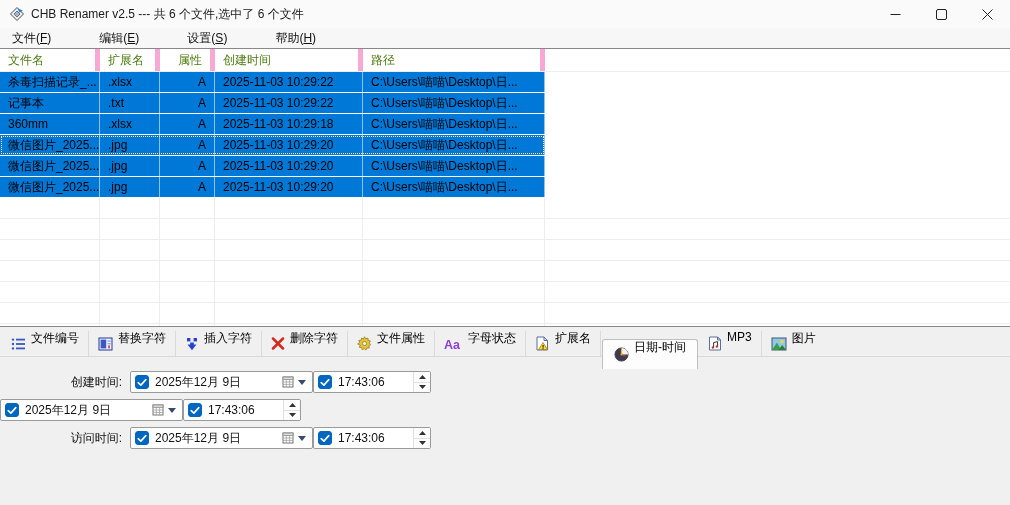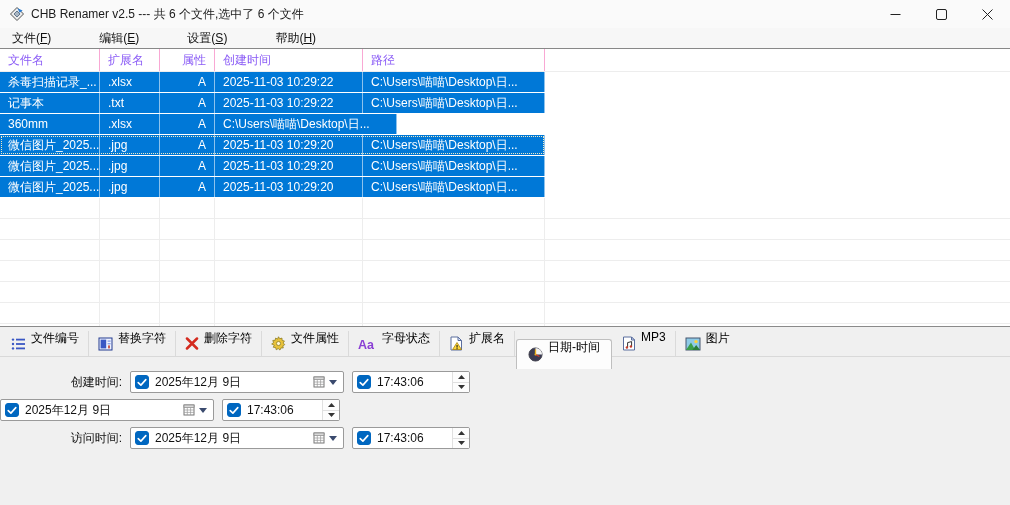--- a/index.html
+++ b/index.html
@@ -16,45 +16,45 @@
   .wc svg { display:block; }
 
   
   .menubar { height:20px; background:#f7f7f7; display:flex; align-items:center; padding-left:4px; flex:0 0 auto;gap:32px; }
   .menu-item { padding:2px 8px; white-space:nowrap; }
   .menu-item u { text-decoration:underline; }
 
   
   .listview { height:279px; background:#fff; border-top:1px solid #888; border-bottom:1px solid #8a8a8a; overflow:hidden; flex:0 0 auto; }
   .lheader { display:flex; height:23px; align-items:center; background:#fff; border-bottom:1px solid #ededed; }
-  .hcell { height:100%; display:flex; align-items:center; padding:0 8px; border-right:1px solid #f9a8d4; color:#8b5cf6; white-space:nowrap; overflow:hidden; flex:0 0 auto; }
+  .hcell { height:100%; display:flex; align-items:center; padding:0 8px; border-right:5px solid #f9a8d4; color:#4d7c0f; white-space:nowrap; overflow:hidden; flex:0 0 auto; }
   .hcell.r { justify-content:flex-end; }
   .trow { display:flex; height:21px; border-bottom:1px solid #ededed; }
   .grp { display:flex; flex:0 0 auto; }
   .cell { height:100%; display:flex; align-items:center; padding:0 8px; border-right:1px solid #ededed; white-space:nowrap; overflow:hidden; flex:0 0 auto; }
   .cell.r { justify-content:flex-end; }
   .fill { flex:1 1 auto; }
-  .trow.sel .grp .cell { background:#0078d7; color:#ffffff; border-right:1px solid rgba(255,255,255,.55); }
+  .trow.sel .grp .cell { background:#0078d7; color:#000000; border-right:1px solid rgba(255,255,255,.55); }
   .trow.sel { border-bottom:1px solid #fff; }
   .trow.foc .grp { outline:1px dotted #f3e9bd; outline-offset:-2px; }
 
   
   .tabstrip { height:30px; background:#f0f0f0; display:flex; align-items:flex-end; padding-left:2px; border-bottom:1px solid #d9d9d9; flex:0 0 auto; }
   .tab { height:25px; display:flex; gap:5px; padding:0 9px; border-right:1px solid #dadada; white-space:nowrap; color:#000; }
   .tab:last-child { border-right:none; }
   .tab.active { height:30px; background:#fdfdfd; border:1px solid #bfbfbf; border-bottom:none; border-radius:3px 3px 0 0; margin:0 1px; position:relative; top:13px; padding:0 11px; }
   .ticon { display:inline-flex; align-items:center; }
   .tlabel { position:relative; top:-1px; }
 
   
   .panel { flex:1 1 auto; background:#f0f0f0; padding-top:14px; }
   .prow { display:flex; align-items:center; margin-bottom:6px; }
   .plabel { width:130px; text-align:right; padding-right:8px; flex:0 0 auto; }
   .field { background:#fff; border:1px solid #9a9a9a; border-radius:2px; height:22px; display:flex; align-items:center; padding:0 4px; }
-  .datefield { width:214px; margin-right:8px; }
+  .datefield { width:183px; }
   .timefield { width:118px; padding-right:0; }
   .cb { width:14px; height:14px; background:#0067c0; border:1px solid #0067c0; border-radius:3px; display:inline-flex; align-items:center; justify-content:center; margin-right:6px; flex:0 0 auto; }
   .ftext { flex:1 1 auto; white-space:nowrap; overflow:hidden; }
   .calic { display:inline-flex; margin-right:2px; }
   .caret { display:inline-flex; padding:2px; }
   .spin { margin-left:auto; width:17px; height:100%; display:flex; flex-direction:column; border-left:1px solid #e0e0e0; flex:0 0 auto; }
   .sbtn { flex:1; display:flex; align-items:center; justify-content:center; background:#fdfdfd; }
   .sbtn.up { border-bottom:1px solid #e0e0e0; border-radius:0 1px 0 0; }
   .btnrow { display:flex; gap:13px; padding-left:385px; margin-top:16px; }
   button { font-family:"Liberation Sans", sans-serif; font-size:12px; height:23px; padding:0 13px; background:#fdfdfd; border:1px solid #d0d0d0; border-radius:4px; color:#000; }
@@ -127,20 +127,21 @@
             <div class="cell" style="width: 148px;">2025-11-03 10:29:22</div>
             <div class="cell" style="width: 182px;">C:\Users\喵喵\Desktop\日...</div>
           </div>
           <div class="fill"></div>
         </div>
         <div class="trow sel">
           <div class="grp">
             <div class="cell" style="width: 100px;">360mm</div>
             <div class="cell" style="width: 60px;">.xlsx</div>
             <div class="cell r" style="width: 55px;">A</div>
+            <div class="cell" style="width: 148px;">2025-11-03 10:29:18</div>
             <div class="cell" style="width: 182px;">C:\Users\喵喵\Desktop\日...</div>
           </div>
           <div class="fill"></div>
         </div>
         <div class="trow sel foc">
           <div class="grp">
             <div class="cell" style="width: 100px;">微信图片_2025...</div>
             <div class="cell" style="width: 60px;">.jpg</div>
             <div class="cell r" style="width: 55px;">A</div>
             <div class="cell" style="width: 148px;">2025-11-03 10:29:20</div>
@@ -264,20 +265,32 @@
             <rect x="2.6" y="2.6" width="5.6" height="8.8" fill="#3a57c4"></rect>
             <rect x="9.6" y="3.4" width="3" height="1.4" fill="#8fa3e8"></rect>
             <rect x="9.6" y="6" width="3" height="1.4" fill="#8fa3e8"></rect>
             <rect x="10.2" y="8.4" width="1.6" height="3" fill="#c43a2a"></rect>
           </svg>
         </span>
         <span class="tlabel">替换字符</span>
       </div>
       <div class="tab">
         <span class="ticon">
+          <svg width="14" height="14" viewBox="0 0 14 14">
+            <g fill="#2a3fd4">
+              <rect x="2" y="1" width="3.4" height="3.4"></rect>
+              <rect x="8.6" y="1" width="3.4" height="3.4"></rect>
+              <path d="M7 13.2 L2.6 7.6 H5.2 V5.4 H8.8 V7.6 H11.4 Z"></path>
+            </g>
+          </svg>
+        </span>
+        <span class="tlabel">插入字符</span>
+      </div>
+      <div class="tab">
+        <span class="ticon">
           <svg width="14" height="13" viewBox="0 0 14 13">
             <path d="M2 1.5 L12 11.5 M12 1.5 L2 11.5" stroke="#d42a1e" stroke-width="2.5" stroke-linecap="round"></path>
           </svg>
         </span>
         <span class="tlabel">删除字符</span>
       </div>
       <div class="tab">
         <span class="ticon">
           <svg width="15" height="15" viewBox="0 0 16 16">
             <path fill="#e8c23a" stroke="#8a7a1f" stroke-width=".8" d="M8 .8l1.3 2.1 2.4-.7.2 2.5 2.4.6-1.3 2.1 1.7 1.8-2.1 1.2.5 2.4-2.5-.1-1 2.3-1.9-1.6-2.1 1.3-.7-2.4-2.5-.3 1.1-2.2L.7 8.5l2-1.4-.8-2.4 2.5-.1.5-2.4 2.1 1.1z"></path>

